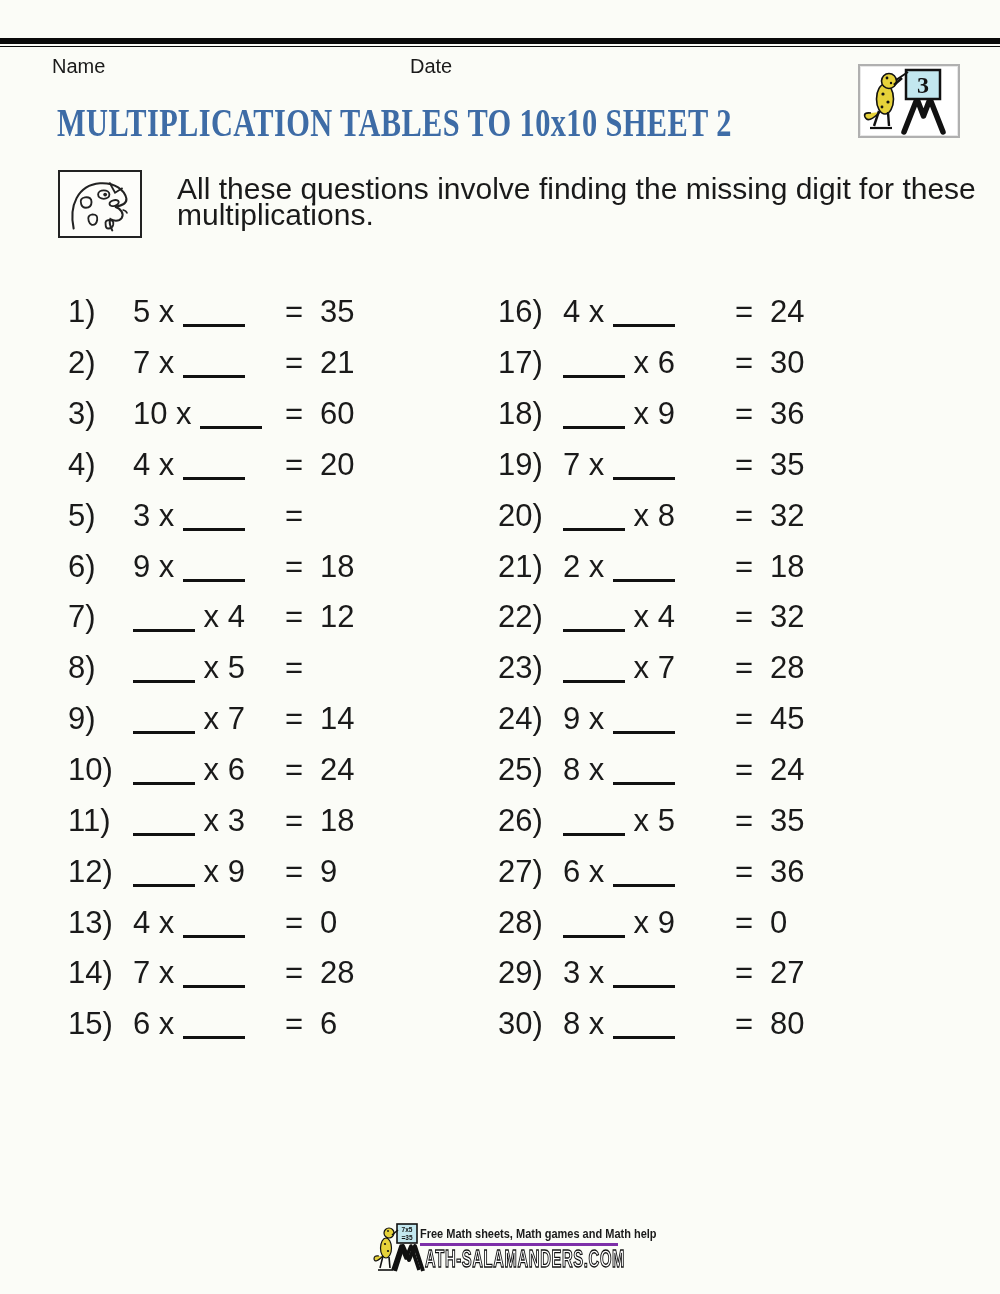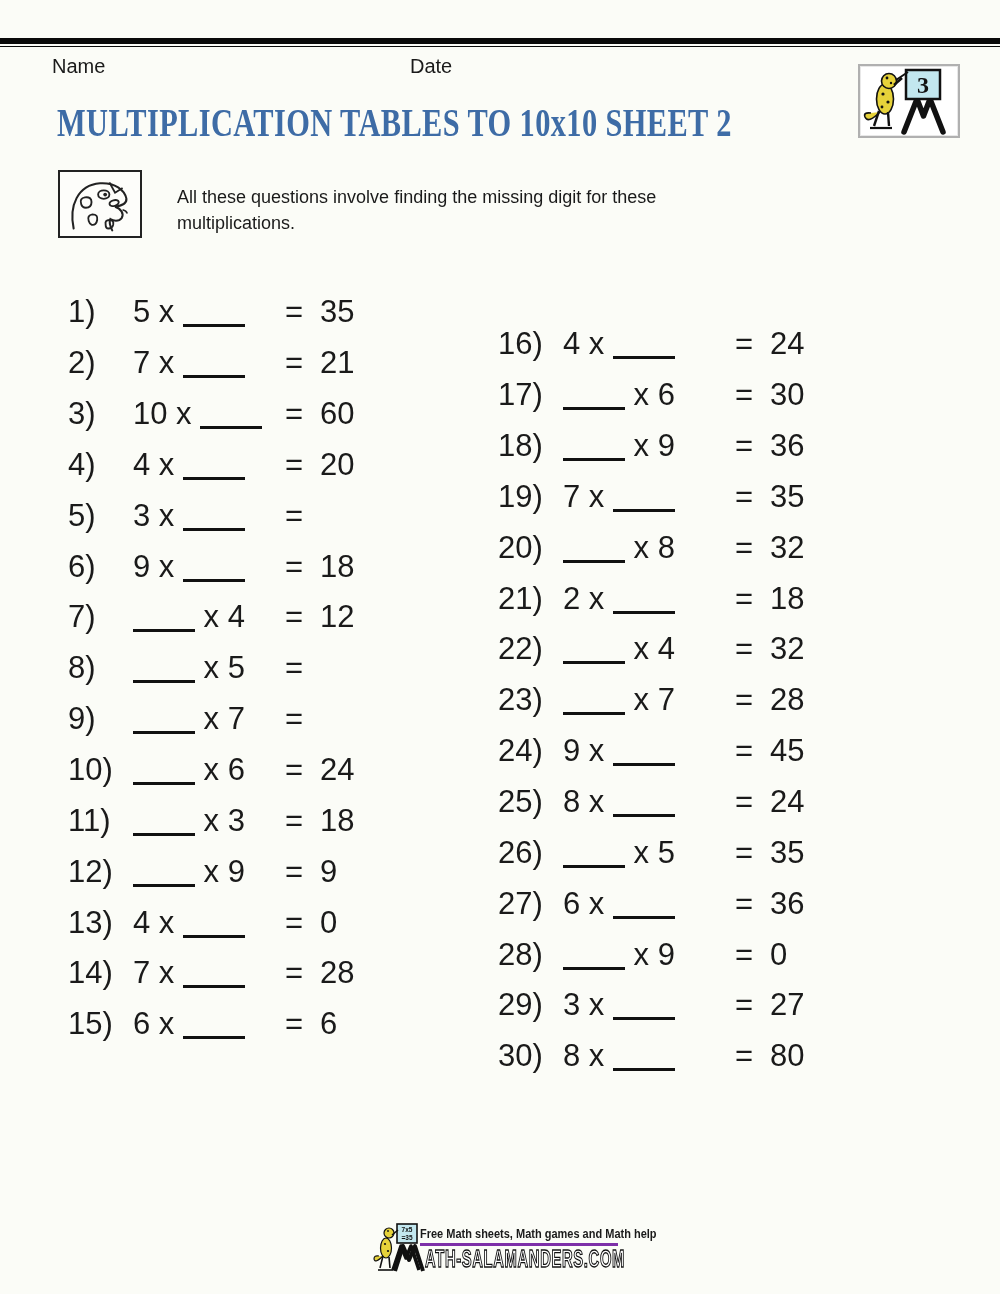--- a/index.html
+++ b/index.html
@@ -17,25 +17,25 @@
                box-shadow:inset 0 0 0 1px #e8e8e8;}
   .corner-logo svg{display:block;width:100%;height:100%;}
 
   .title{position:absolute;left:57px;top:103px;margin:0;
          font-family:"Liberation Serif",serif;font-weight:bold;font-size:40px;line-height:1;
          letter-spacing:.5px;transform:scaleX(.76);transform-origin:left top;white-space:nowrap;}
 
   .instr-icon{position:absolute;left:58px;top:170px;width:84px;height:68px;
               border:2.5px solid #222;box-sizing:border-box;background:#fdfdfa;}
   .instr-icon svg{display:block;width:100%;height:100%;}
-  .instr-text{position:absolute;left:177px;top:184px;font-size:18px;line-height:26px;}
+  .instr-text{position:absolute;left:177px;top:176px;font-size:30px;line-height:26px;}
 
   .col{position:absolute;}
   .col-left{left:68px;top:287px;width:420px;}
-  .col-right{left:498px;top:287px;width:440px;margin-top:32px;}
+  .col-right{left:498px;top:287px;width:440px;}
   .prob{display:grid;height:50.85px;align-items:center;font-size:31px;}
   .col-left .prob{grid-template-columns:65px 152px 35px auto;}
   .col-right .prob{grid-template-columns:65px 172px 35px auto;}
   .pexpr{white-space:nowrap;}
   .blank{display:inline-block;width:62px;height:20px;border-bottom:3px solid #111;
          margin-bottom:-5px;}
 
   .footer-logo{position:absolute;left:372px;top:1222px;width:48px;height:52px;}
   .tagline{position:absolute;left:420px;top:1227px;font-size:12.5px;font-weight:bold;
            white-space:nowrap;transform:scaleX(.88);transform-origin:left top;}
@@ -142,20 +142,21 @@
       </div>
       <div class="prob">
         <span class="pnum">8)</span>
         <span class="pexpr"><span class="blank"></span><span class="ptext"> x 5</span></span>
         <span class="peq">=</span>
       </div>
       <div class="prob">
         <span class="pnum">9)</span>
         <span class="pexpr"><span class="blank"></span><span class="ptext"> x 7</span></span>
         <span class="peq">=</span>
+        <span class="pans">14</span>
       </div>
       <div class="prob">
         <span class="pnum">10)</span>
         <span class="pexpr"><span class="blank"></span><span class="ptext"> x 6</span></span>
         <span class="peq">=</span>
         <span class="pans">24</span>
       </div>
       <div class="prob">
         <span class="pnum">11)</span>
         <span class="pexpr"><span class="blank"></span><span class="ptext"> x 3</span></span>

